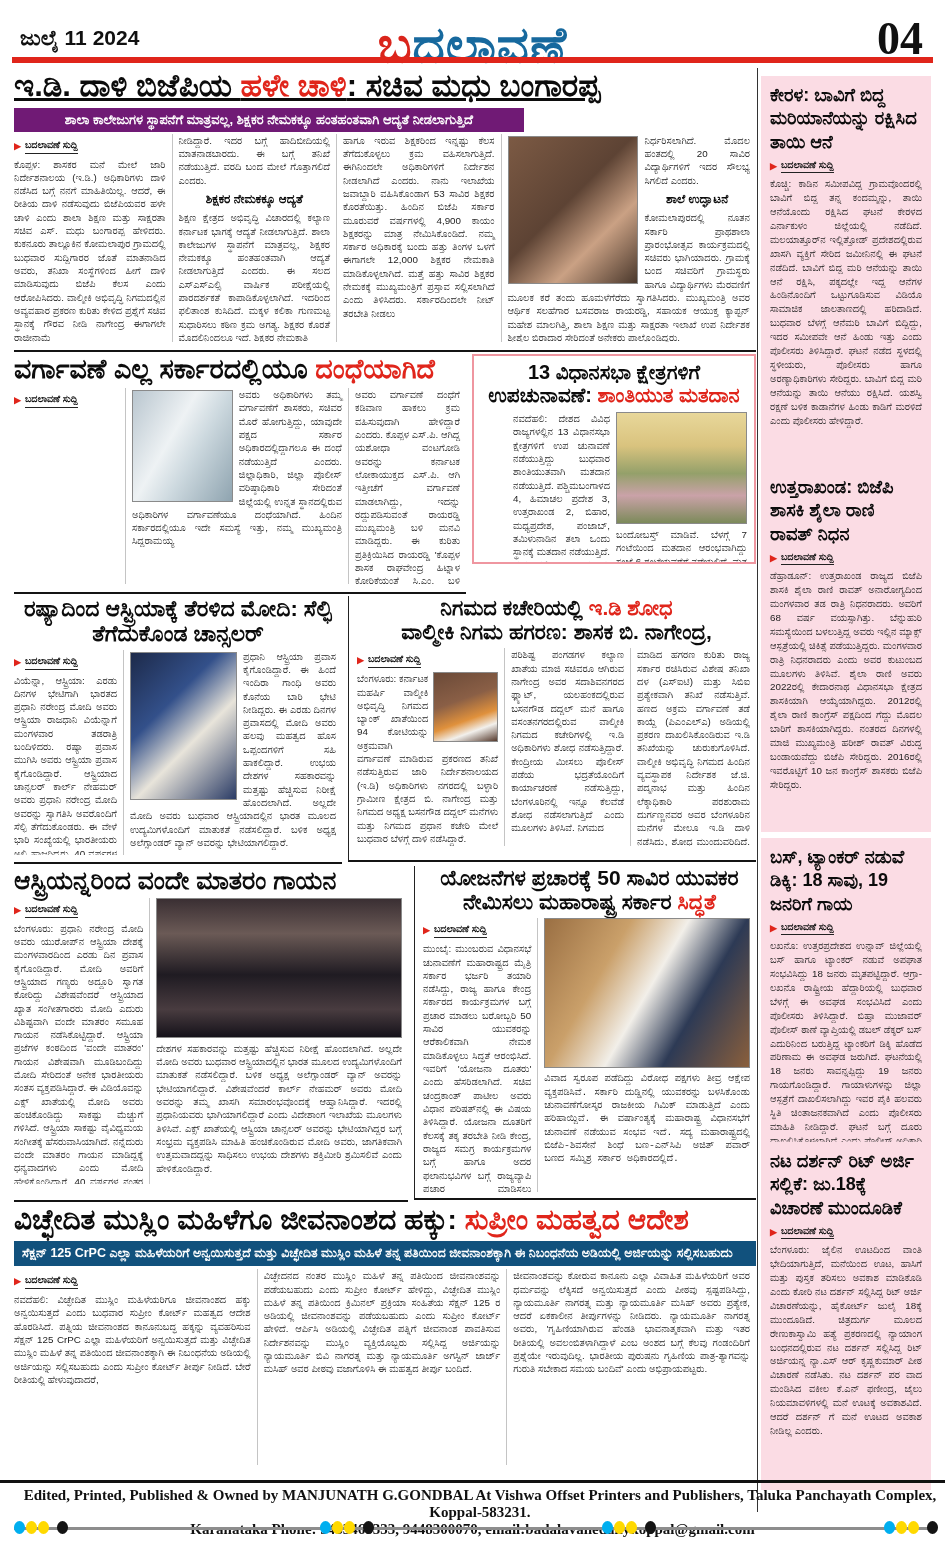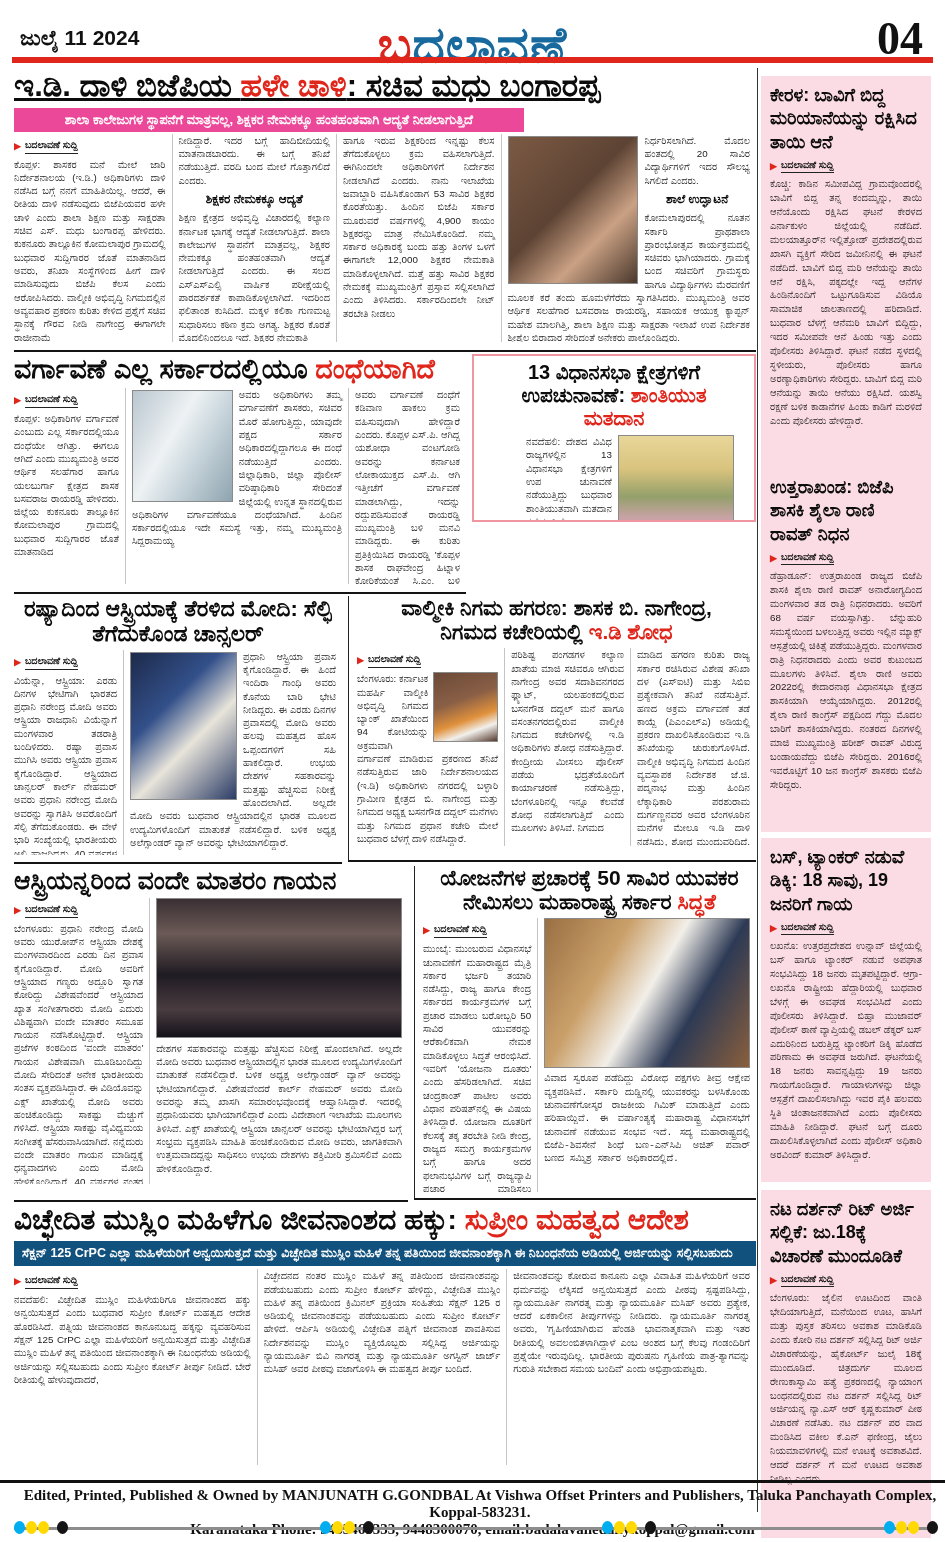--- a/index.html
+++ b/index.html
@@ -13,21 +13,21 @@
   .pagenum{right:22px;top:12px;font-size:46px;font-weight:bold;color:#111;font-family:"Liberation Serif",serif;}
   .toprule{left:12px;right:12px;top:57px;height:6px;background:#e0251b;}
   
   .main{left:14px;top:68px;width:742px;height:1410px;}
   .vdivider{left:757px;top:68px;width:1px;height:1444px;background:#333;}
   .sidebar{left:761px;top:68px;width:170px;height:1412px;}
   
   .art{position:absolute;overflow:hidden;background:#fff;}
   .hl{font-weight:bold;color:#0c0c0c;line-height:1.15;}
   .red{color:#e0251b;}
-  .strap-red{background:#ec4899;color:#fff;font-weight:bold;font-size:13px;text-align:center;padding:4px 10px;margin:4px 0 2px 0;}
+  .strap-red{background:#701a75;color:#fff;font-weight:bold;font-size:13px;text-align:center;padding:4px 10px;margin:4px 0 2px 0;}
   .strap-blue{background:#11517d;color:#fff;font-weight:bold;font-size:12.5px;text-align:left;padding:5px 8px;margin:5px 0 3px 0;}
   .byline{display:flex;align-items:center;gap:4px;margin:5px 0 4px 0;font-size:9.5px;font-weight:bold;color:#111;}
   .byline .tri{color:#e0251b;font-size:9px;line-height:1;}
   .byline .txt{border-bottom:1px solid #222;padding-bottom:1px;}
   .cols{display:flex;align-items:stretch;}
   .col{flex:1;min-width:0;text-align:justify;font-size:9.8px;line-height:1.36;color:#1d1d1d;overflow:hidden;padding:0 6px 0 0;}
   .col.rule{border-left:1px solid #c4c4c4;padding-left:6px;}
   .subhead{font-weight:bold;text-align:center;font-size:12px;margin:4px 0;color:#0c0c0c;}
   .photo{border:1px solid #8a8a8a;box-sizing:border-box;}
   .hrule{border-bottom:2px solid #141414;}
@@ -94,32 +94,31 @@
   <div class="art hrule" style="left:0;top:286px;width:452px;height:238px;">
     <div class="hl" style="font-size:27px;white-space:nowrap;">
       <span>ವರ್ಗಾವಣೆ ಎಲ್ಲ ಸರ್ಕಾರದಲ್ಲಿಯೂ </span><span class="red">ದಂಧೆಯಾಗಿದೆ</span>
     </div>
     <div class="cols" style="height:196px;margin-top:3px;">
       <div class="col">
         <div class="byline">
             <span class="tri">▶</span>
             <span class="txt">ಬದಲಾವಣೆ ಸುದ್ದಿ</span>
           </div>
-        <span>ಕೊಪ್ಪಳ: ಅಧಿಕಾರಿಗಳ ವರ್ಗಾವಣೆ ಎಂಬುದು ಎಲ್ಲ ಸರ್ಕಾರದಲ್ಲಿಯೂ ದಂಧೆಯೇ ಆಗಿತ್ತು. ಈಗಲೂ ಆಗಿದೆ ಎಂದು ಮುಖ್ಯಮಂತ್ರಿ ಅವರ ಆರ್ಥಿಕ ಸಲಹೆಗಾರ ಹಾಗೂ ಯಲಬುರ್ಗಾ ಕ್ಷೇತ್ರದ ಶಾಸಕ ಬಸವರಾಜ ರಾಯರಡ್ಡಿ ಹೇಳಿದರು. ಜಿಲ್ಲೆಯ ಕುಕನೂರು ತಾಲ್ಲೂಕಿನ ಕೋಮಲಾಪುರ ಗ್ರಾಮದಲ್ಲಿ ಬುಧವಾರ ಸುದ್ದಿಗಾರರ ಜೊತೆ ಮಾತನಾಡಿದ</span>
       </div>
       <div class="col rule" style="flex:2;">
         <div class="photo" style="float:left;width:48%;height:112px;margin:2px 6px 3px 0;background:linear-gradient(120deg,#b9c6cf 0%,#eef2f4 40%,#cdd9df 60%,#8fa4b0 100%);"></div>
         <span>ಅವರು ಅಧಿಕಾರಿಗಳು ತಮ್ಮ ವರ್ಗಾವಣೆಗೆ ಶಾಸಕರು, ಸಚಿವರ ಮೊರೆ ಹೋಗುತ್ತಿದ್ದು, ಯಾವುದೇ ಪಕ್ಷದ ಸರ್ಕಾರ ಅಧಿಕಾರದಲ್ಲಿದ್ದಾಗಲೂ ಈ ದಂಧೆ ನಡೆಯುತ್ತಿದೆ ಎಂದರು. ಜಿಲ್ಲಾಧಿಕಾರಿ, ಜಿಲ್ಲಾ ಪೊಲೀಸ್</span>
         <span>ವರಿಷ್ಠಾಧಿಕಾರಿ ಸೇರಿದಂತೆ ಜಿಲ್ಲೆಯಲ್ಲಿ ಉನ್ನತ ಸ್ಥಾನದಲ್ಲಿರುವ ಅಧಿಕಾರಿಗಳ ವರ್ಗಾವಣೆಯೂ ದಂಧೆಯಾಗಿದೆ. ಹಿಂದಿನ ಸರ್ಕಾರದಲ್ಲಿಯೂ ಇದೇ ಸಮಸ್ಯೆ ಇತ್ತು, ನಮ್ಮ ಮುಖ್ಯಮಂತ್ರಿ ಸಿದ್ದರಾಮಯ್ಯ</span>
       </div>
       <div class="col rule">ಅವರು ವರ್ಗಾವಣೆ ದಂಧೆಗೆ ಕಡಿವಾಣ ಹಾಕಲು ಕ್ರಮ ವಹಿಸುವುದಾಗಿ ಹೇಳಿದ್ದಾರೆ ಎಂದರು. ಕೊಪ್ಪಳ ಎಸ್.ಪಿ. ಆಗಿದ್ದ ಯಶೋಧಾ ವಂಟಗೋಡಿ ಅವರನ್ನು ಕರ್ನಾಟಕ ಲೋಕಾಯುಕ್ತದ ಎಸ್.ಪಿ. ಆಗಿ ಇತ್ತೀಚೆಗೆ ವರ್ಗಾವಣೆ ಮಾಡಲಾಗಿದ್ದು, ಇದನ್ನು ರದ್ದುಪಡಿಸುವಂತೆ ರಾಯರಡ್ಡಿ ಮುಖ್ಯಮಂತ್ರಿ ಬಳಿ ಮನವಿ ಮಾಡಿದ್ದರು. ಈ ಕುರಿತು ಪ್ರತಿಕ್ರಿಯಿಸಿದ ರಾಯರಡ್ಡಿ 'ಕೊಪ್ಪಳ ಶಾಸಕ ರಾಘವೇಂದ್ರ ಹಿಟ್ನಾಳ ಕೋರಿಕೆಯಂತೆ ಸಿ.ಎಂ. ಬಳಿ ಮನವಿ ಮಾಡಿದ್ದೆ. ಎಸ್.ಪಿ. ಯಾಗಿ ಯಾರೇ ಬಂದರೂ ನನಗೇನೂ ಸಮಸ್ಯೆಯಿಲ್ಲ' ಎಂದರು.</div>
     </div>
   </div>
 
-  <div class="art" style="left:458px;top:286px;width:284px;height:168px;border:2px solid #ef96a0;padding:5px 20px;box-sizing:border-box;">
+  <div class="art" style="left:458px;top:286px;width:284px;height:210px;border:2px solid #ef96a0;padding:5px 7px;box-sizing:border-box;">
     <div class="hl" style="font-size:20px;text-align:center;">
       <div>13 ವಿಧಾನಸಭಾ ಕ್ಷೇತ್ರಗಳಿಗೆ</div>
       <div><span>ಉಪಚುನಾವಣೆ: </span><span class="red">ಶಾಂತಿಯುತ ಮತದಾನ</span></div>
     </div>
     <div class="cols" style="height:172px;margin-top:5px;margin-left:32px;">
       <div class="col">ನವದೆಹಲಿ: ದೇಶದ ವಿವಿಧ ರಾಜ್ಯಗಳಲ್ಲಿನ 13 ವಿಧಾನಸಭಾ ಕ್ಷೇತ್ರಗಳಿಗೆ ಉಪ ಚುನಾವಣೆ ನಡೆಯುತ್ತಿದ್ದು ಬುಧವಾರ ಶಾಂತಿಯುತವಾಗಿ ಮತದಾನ ನಡೆಯುತ್ತಿದೆ. ಪಶ್ಚಿಮಬಂಗಾಳದ 4, ಹಿಮಾಚಲ ಪ್ರದೇಶ 3, ಉತ್ತರಾಖಂಡ 2, ಬಿಹಾರ, ಮಧ್ಯಪ್ರದೇಶ, ಪಂಜಾಬ್, ತಮಿಳುನಾಡಿನ ತಲಾ ಒಂದು ಸ್ಥಾನಕ್ಕೆ ಮತದಾನ ನಡೆಯುತ್ತಿದೆ. ಮತದಾನಕ್ಕೆ ಸ್ಥಳೀಯ ಸರ್ಕಾರಗಳು ವ್ಯಾಪಕ ಪೊಲೀಸ್</div>
       <div class="col" style="flex:1.35;padding-right:0;">
         <div class="photo" style="width:100%;height:112px;margin-bottom:4px;background:linear-gradient(180deg,#e8d79a 0%,#d9c37e 30%,#94a06a 55%,#caa2a8 75%,#7c8a5a 100%);"></div>
         <span>ಬಂದೋಬಸ್ತ್ ಮಾಡಿವೆ. ಬೆಳಗ್ಗೆ 7 ಗಂಟೆಯಿಂದ ಮತದಾನ ಆರಂಭವಾಗಿದ್ದು ಸಂಜೆ 6 ಗಂಟೆಯವರೆಗೆ ನಡೆಯಲಿದೆ. ಮತ ಎಣಿಕೆ ಜುಲೈ 13ರಂದು ನಡೆಯಲಿದೆ.</span>
       </div>
@@ -139,22 +138,22 @@
       <div class="col rule" style="flex:2;">
         <div class="photo" style="float:left;width:52%;height:148px;margin:2px 6px 3px 0;background:linear-gradient(135deg,#1d2a4a 0%,#33508a 35%,#e8e4da 60%,#2b3c66 100%);"></div>
         <span>ಪ್ರಧಾನಿ ಆಸ್ಟ್ರಿಯಾ ಪ್ರವಾಸ ಕೈಗೊಂಡಿದ್ದಾರೆ. ಈ ಹಿಂದೆ ಇಂದಿರಾ ಗಾಂಧಿ ಅವರು ಕೊನೆಯ ಬಾರಿ ಭೇಟಿ ನೀಡಿದ್ದರು. ಈ ಎರಡು ದಿನಗಳ ಪ್ರವಾಸದಲ್ಲಿ ಮೋದಿ ಅವರು ಹಲವು ಮಹತ್ವದ ಹೊಸ ಒಪ್ಪಂದಗಳಿಗೆ ಸಹಿ ಹಾಕಲಿದ್ದಾರೆ. ಉಭಯ</span>
         <span>ದೇಶಗಳ ಸಹಕಾರವನ್ನು ಮತ್ತಷ್ಟು ಹೆಚ್ಚಿಸುವ ನಿರೀಕ್ಷೆ ಹೊಂದಲಾಗಿದೆ. ಅಲ್ಲದೇ ಮೋದಿ ಅವರು ಬುಧವಾರ ಆಸ್ಟ್ರಿಯಾದಲ್ಲಿನ ಭಾರತ ಮೂಲದ ಉದ್ಯಮಿಗಳೊಂದಿಗೆ ಮಾತುಕತೆ ನಡೆಸಲಿದ್ದಾರೆ. ಬಳಿಕ ಅಧ್ಯಕ್ಷ ಅಲೆಗ್ಸಾಂಡರ್ ವ್ಯಾನ್ ಅವರನ್ನು ಭೇಟಿಯಾಗಲಿದ್ದಾರೆ.</span>
       </div>
     </div>
   </div>
 
   <div class="art hrule" style="left:334px;top:528px;width:408px;height:266px;border-left:1px solid #222;padding-left:8px;box-sizing:border-box;">
     <div class="hl" style="font-size:21px;text-align:center;">
+      <div><span>ನಿಗಮದ ಕಚೇರಿಯಲ್ಲಿ </span><span class="red">ಇ.ಡಿ ಶೋಧ</span></div>
       <div>ವಾಲ್ಮೀಕಿ ನಿಗಮ ಹಗರಣ: ಶಾಸಕ ಬಿ. ನಾಗೇಂದ್ರ,</div>
-      <div><span>ನಿಗಮದ ಕಚೇರಿಯಲ್ಲಿ </span><span class="red">ಇ.ಡಿ ಶೋಧ</span></div>
     </div>
     <div class="cols" style="height:198px;margin-top:4px;">
       <div class="col" style="flex:1.25;">
         <div class="byline">
             <span class="tri">▶</span>
             <span class="txt">ಬದಲಾವಣೆ ಸುದ್ದಿ</span>
           </div>
         <div class="photo" style="float:right;width:46%;height:70px;margin:0 0 3px 5px;background:linear-gradient(160deg,#6b4a38 0%,#8a5f46 40%,#e0913c 65%,#f2f0ec 80%,#55392c 100%);"></div>
         <span>ಬೆಂಗಳೂರು: ಕರ್ನಾಟಕ ಮಹರ್ಷಿ ವಾಲ್ಮೀಕಿ ಅಭಿವೃದ್ಧಿ ನಿಗಮದ ಬ್ಯಾಂಕ್ ಖಾತೆಯಿಂದ 94 ಕೋಟಿಯನ್ನು ಅಕ್ರಮವಾಗಿ ವರ್ಗಾವಣೆ ಮಾಡಿರುವ ಪ್ರಕರಣದ ತನಿಖೆ ನಡೆಸುತ್ತಿರುವ ಜಾರಿ ನಿರ್ದೇಶನಾಲಯದ (ಇ.ಡಿ) ಅಧಿಕಾರಿಗಳು ನಗರದಲ್ಲಿ ಬಳ್ಳಾರಿ ಗ್ರಾಮೀಣ ಕ್ಷೇತ್ರದ ಬಿ. ನಾಗೇಂದ್ರ ಮತ್ತು ನಿಗಮದ ಅಧ್ಯಕ್ಷ ಬಸನಗೌಡ ದದ್ದಲ್ ಮನೆಗಳು ಮತ್ತು ನಿಗಮದ ಪ್ರಧಾನ ಕಚೇರಿ ಮೇಲೆ ಬುಧವಾರ ಬೆಳಗ್ಗೆ ದಾಳಿ ನಡೆಸಿದ್ದಾರೆ.</span>
       </div>
@@ -241,21 +240,21 @@
 
   <div class="side-box" style="top:770px;height:344px;">
     <div class="side-hl">ಬಸ್, ಟ್ಯಾಂಕರ್ ನಡುವೆ ಡಿಕ್ಕಿ: 18 ಸಾವು, 19 ಜನರಿಗೆ ಗಾಯ</div>
     <div class="byline">
         <span class="tri">▶</span>
         <span class="txt">ಬದಲಾವಣೆ ಸುದ್ದಿ</span>
       </div>
     <div class="side-body">ಲಖನೊ: ಉತ್ತರಪ್ರದೇಶದ ಉನ್ನಾವ್ ಜಿಲ್ಲೆಯಲ್ಲಿ ಬಸ್ ಹಾಗೂ ಟ್ಯಾಂಕರ್ ನಡುವೆ ಅಪಘಾತ ಸಂಭವಿಸಿದ್ದು 18 ಜನರು ಮೃತಪಟ್ಟಿದ್ದಾರೆ. ಆಗ್ರಾ-ಲಖನೊ ರಾಷ್ಟ್ರೀಯ ಹೆದ್ದಾರಿಯಲ್ಲಿ ಬುಧವಾರ ಬೆಳಗ್ಗೆ ಈ ಅವಘಡ ಸಂಭವಿಸಿದೆ ಎಂದು ಪೊಲೀಸರು ತಿಳಿಸಿದ್ದಾರೆ. ಬಿಹ್ತಾ ಮುಜಾವರ್ ಪೊಲೀಸ್ ಠಾಣೆ ವ್ಯಾಪ್ತಿಯಲ್ಲಿ ಡಬಲ್ ಡೆಕ್ಕರ್ ಬಸ್ ಎದುರಿನಿಂದ ಬರುತ್ತಿದ್ದ ಟ್ಯಾಂಕರಿಗೆ ಡಿಕ್ಕಿ ಹೊಡೆದ ಪರಿಣಾಮ ಈ ಅವಘಡ ಜರುಗಿದೆ. ಘಟನೆಯಲ್ಲಿ 18 ಜನರು ಸಾವನ್ನಪ್ಪಿದ್ದು 19 ಜನರು ಗಾಯಗೊಂಡಿದ್ದಾರೆ. ಗಾಯಾಳುಗಳನ್ನು ಜಿಲ್ಲಾ ಆಸ್ಪತ್ರೆಗೆ ದಾಖಲಿಸಲಾಗಿದ್ದು ಇವರ ಪೈಕಿ ಹಲವರು ಸ್ಥಿತಿ ಚಿಂತಾಜನಕವಾಗಿದೆ ಎಂದು ಪೊಲೀಸರು ಮಾಹಿತಿ ನೀಡಿದ್ದಾರೆ. ಘಟನೆ ಬಗ್ಗೆ ದೂರು ದಾಖಲಿಸಿಕೊಳ್ಳಲಾಗಿದೆ ಎಂದು ಪೊಲೀಸ್ ಅಧಿಕಾರಿ ಅರವಿಂದ್ ಕುಮಾರ್ ತಿಳಿಸಿದ್ದಾರೆ.</div>
   </div>
 
-  <div class="side-box" style="top:1122px;height:348px;">
+  <div class="side-box" style="top:1074px;height:348px;">
     <div class="side-hl">ನಟ ದರ್ಶನ್ ರಿಟ್ ಅರ್ಜಿ ಸಲ್ಲಿಕೆ: ಜು.18ಕ್ಕೆ ವಿಚಾರಣೆ ಮುಂದೂಡಿಕೆ</div>
     <div class="byline">
         <span class="tri">▶</span>
         <span class="txt">ಬದಲಾವಣೆ ಸುದ್ದಿ</span>
       </div>
     <div class="side-body">ಬೆಂಗಳೂರು: ಜೈಲಿನ ಊಟದಿಂದ ವಾಂತಿ ಭೇದಿಯಾಗುತ್ತಿದೆ, ಮನೆಯಿಂದ ಊಟ, ಹಾಸಿಗೆ ಮತ್ತು ಪುಸ್ತಕ ತರಿಸಲು ಅವಕಾಶ ಮಾಡಿಕೊಡಿ ಎಂದು ಕೋರಿ ನಟ ದರ್ಶನ್ ಸಲ್ಲಿಸಿದ್ದ ರಿಟ್ ಅರ್ಜಿ ವಿಚಾರಣೆಯನ್ನು, ಹೈಕೋರ್ಟ್ ಜುಲೈ 18ಕ್ಕೆ ಮುಂದೂಡಿದೆ. ಚಿತ್ರದುರ್ಗ ಮೂಲದ ರೇಣುಕಾಸ್ವಾಮಿ ಹತ್ಯೆ ಪ್ರಕರಣದಲ್ಲಿ ನ್ಯಾಯಾಂಗ ಬಂಧನದಲ್ಲಿರುವ ನಟ ದರ್ಶನ್ ಸಲ್ಲಿಸಿದ್ದ ರಿಟ್ ಅರ್ಜಿಯನ್ನ ನ್ಯಾ.ಎಸ್ ಆರ್ ಕೃಷ್ಣಕುಮಾರ್ ಪೀಠ ವಿಚಾರಣೆ ನಡೆಸಿತು. ನಟ ದರ್ಶನ್ ಪರ ವಾದ ಮಂಡಿಸಿದ ವಕೀಲ ಕೆ.ಎನ್ ಫಣೀಂದ್ರ, ಜೈಲು ನಿಯಮಾವಳಿಗಳಲ್ಲಿ ಮನೆ ಊಟಕ್ಕೆ ಅವಕಾಶವಿದೆ. ಆದರೆ ದರ್ಶನ್ ಗೆ ಮನೆ ಊಟದ ಅವಕಾಶ ನೀಡಿಲ್ಲ ಎಂದರು.</div>
   </div>
 </div>
 
 <div class="abs footer">

